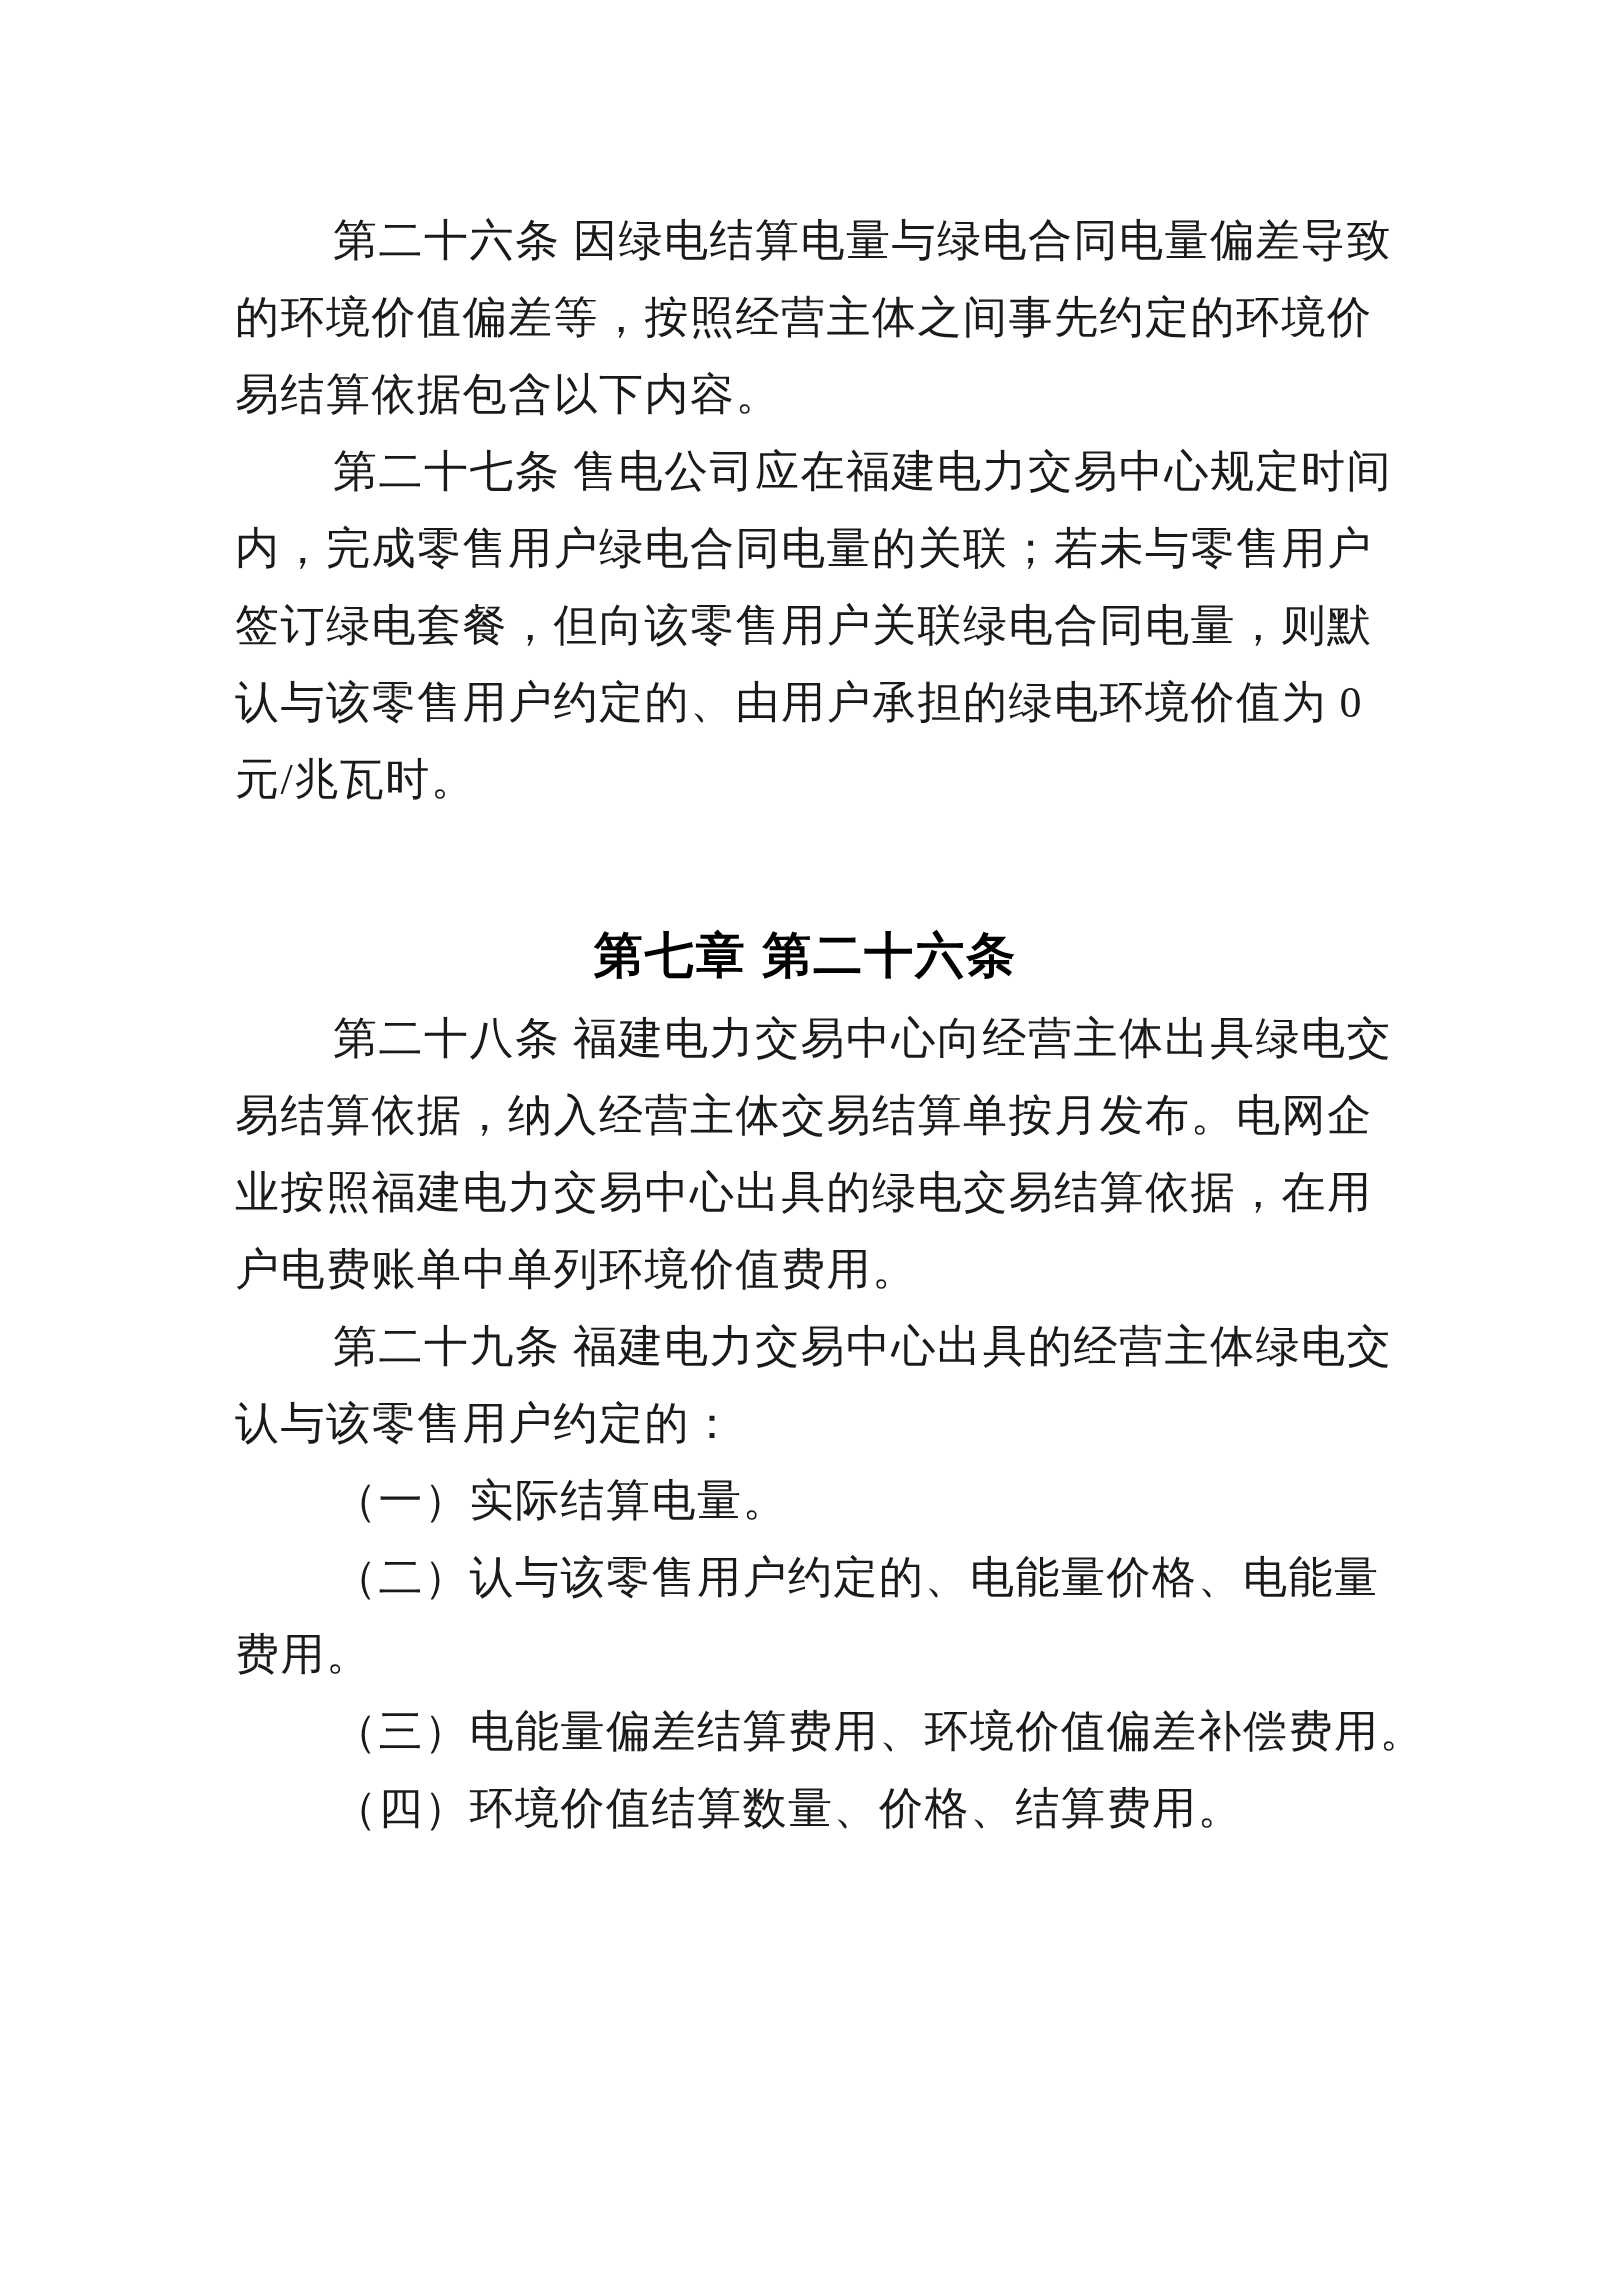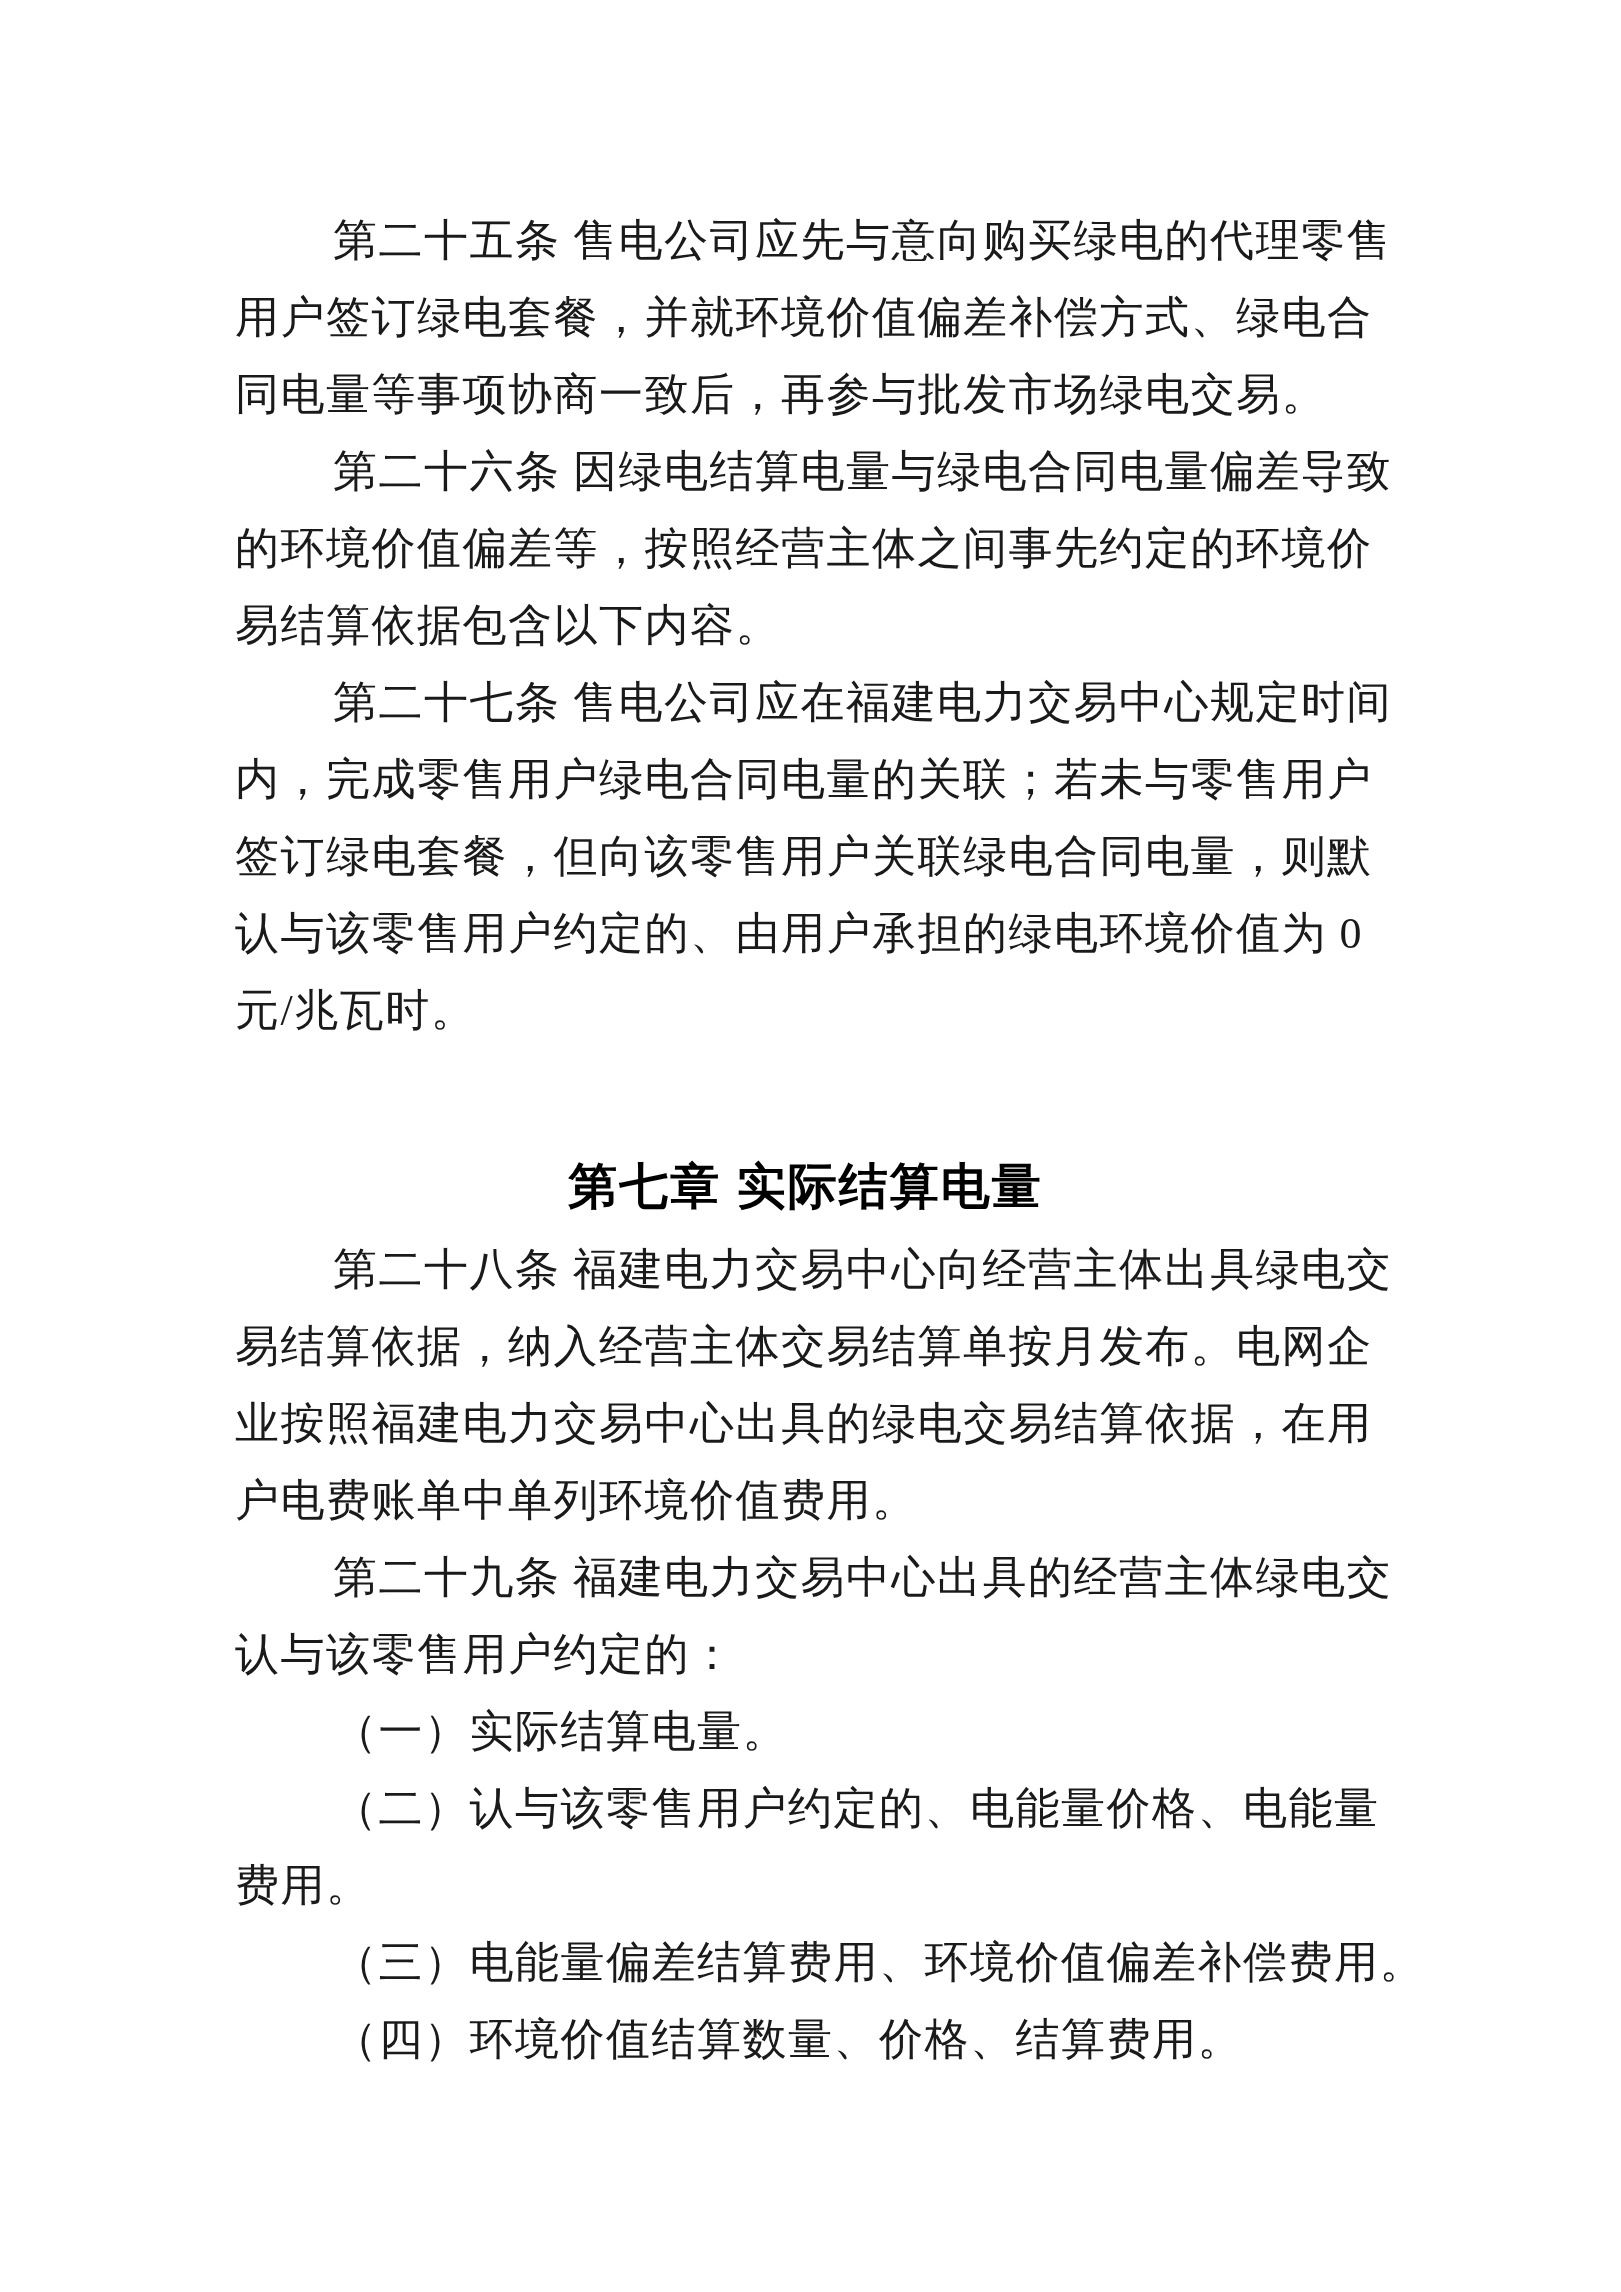--- a/index.html
+++ b/index.html
@@ -45,37 +45,32 @@
     letter-spacing: 2px;
     color: #000000;
   }
 </style>
 </head>
 <body>
 
 <div class="page" style="background: rgb(255, 255, 255); color: rgb(26, 26, 26);">
   <div class="doc-body">
       <div class="paragraph">
-        <div class="line first">第二十五条 售电公司应先与意向购买绿电的代理零售</div>
-        <div class="line">用户签订绿电套餐，并就环境价值偏差补偿方式、绿电合</div>
-        <div class="line">同电量等事项协商一致后，再参与批发市场绿电交易。</div>
-      </div>
-      <div class="paragraph">
         <div class="line first">第二十六条 因绿电结算电量与绿电合同电量偏差导致</div>
         <div class="line">的环境价值偏差等，按照经营主体之间事先约定的环境价</div>
         <div class="line">易结算依据包含以下内容。</div>
       </div>
       <div class="paragraph">
         <div class="line first">第二十七条 售电公司应在福建电力交易中心规定时间</div>
         <div class="line">内，完成零售用户绿电合同电量的关联；若未与零售用户</div>
         <div class="line">签订绿电套餐，但向该零售用户关联绿电合同电量，则默</div>
         <div class="line">认与该零售用户约定的、由用户承担的绿电环境价值为 0</div>
         <div class="line">元/兆瓦时。</div>
       </div>
-      <div class="chapter-heading">第七章 实际结算电量</div>
+      <div class="chapter-heading">第七章 第二十六条</div>
       <div class="paragraph">
         <div class="line first">第二十八条 福建电力交易中心向经营主体出具绿电交</div>
         <div class="line">易结算依据，纳入经营主体交易结算单按月发布。电网企</div>
         <div class="line">业按照福建电力交易中心出具的绿电交易结算依据，在用</div>
         <div class="line">户电费账单中单列环境价值费用。</div>
       </div>
       <div class="paragraph">
         <div class="line first">第二十九条 福建电力交易中心出具的经营主体绿电交</div>
         <div class="line">认与该零售用户约定的：</div>
       </div>

